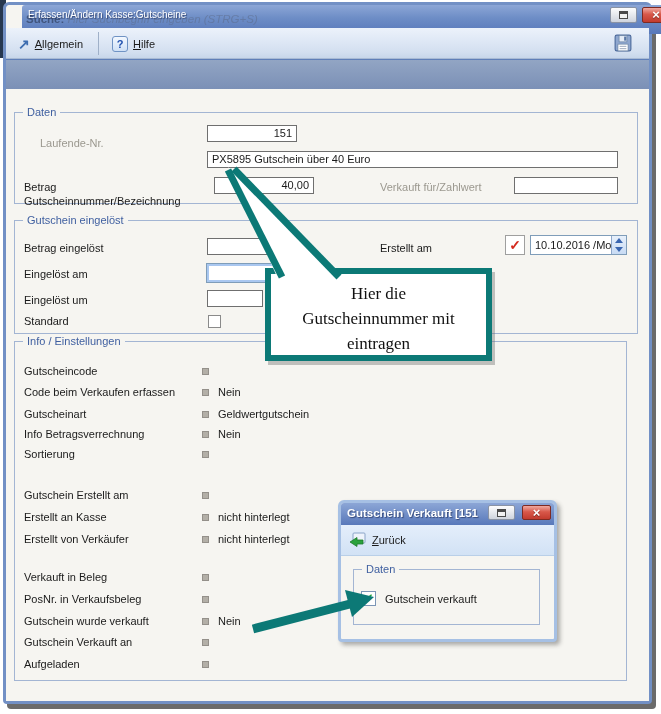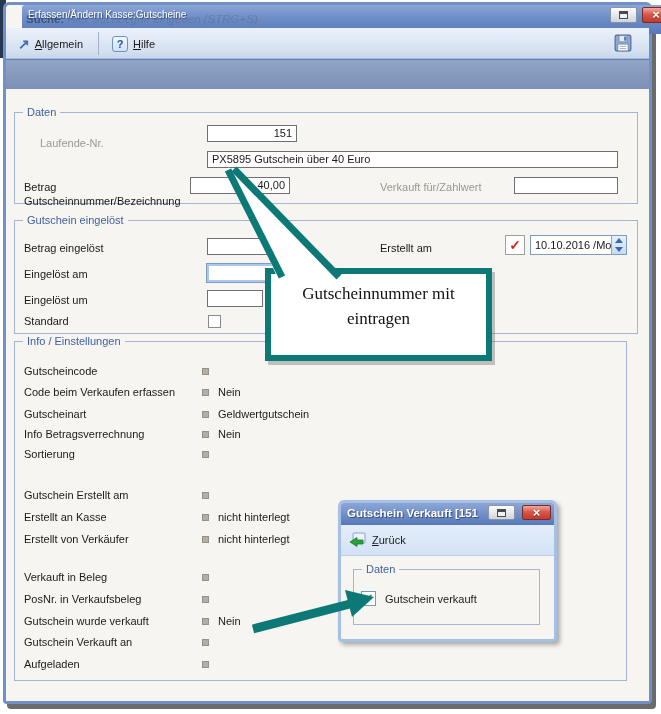--- a/index.html
+++ b/index.html
@@ -133,21 +133,21 @@
   <div id="content" class="abs"></div>
 
   <div class="group" style="left:8px; top:107px; width:624px; height:92px;">
     <span class="legend">Daten</span>
   </div>
   <span class="flabel gray" style="left:18px; top:132px;margin-left:16px;">Laufende-Nr.</span>
   <div class="inp right" style="left:201px; top:120px; width:90px;">151</div>
   <span class="flabel" style="left:18px; top:150px;margin-top:40px;">Gutscheinnummer/Bezeichnung</span>
   <div class="inp" style="left:201px; top:146px; width:411px;">PX5895 Gutschein über 40 Euro</div>
   <span class="flabel" style="left:18px; top:176px;">Betrag</span>
-  <div class="inp right" style="left:184px; top:172px; width:100px;">40,00</div>
+  <div class="inp right" style="left:208px; top:172px; width:100px;">40,00</div>
   <span class="flabel gray" style="left:374px; top:176px;">Verkauft für/Zahlwert</span>
   <div class="inp" style="left:508px; top:172px; width:104px;"></div>
 
   <div class="group" style="left:8px; top:215px; width:624px; height:114px;">
     <span class="legend">Gutschein eingelöst</span>
   </div>
   <span class="flabel" style="left:18px; top:237px;">Betrag eingelöst</span>
   <div class="inp" style="left:201px; top:233px; width:94px;"></div>
   <span class="flabel" style="left:18px; top:263px;">Eingelöst am</span>
   <div class="combo" style="left:200px; top:258px; width:97px; height:20px;">
@@ -228,20 +228,21 @@
       <span class="bullet"></span>
       <span class="ival"></span>
     </div>
   <div class="irow" style="top:653px">
       <span class="ilab">Aufgeladen</span>
       <span class="bullet"></span>
       <span class="ival"></span>
     </div>
 
   <div id="callout" class="abs">
+    <span style="display:block">Hier die</span>
     <span style="display:block">Gutscheinnummer mit</span>
     <span style="display:block">eintragen</span>
   </div>
 
   <div id="popup" class="abs">
     <div id="popup-titlebar" class="abs">
       <div id="popup-title" class="abs">Gutschein Verkauft [151</div>
       <div id="popup-restore" class="abs winbtn small btn-restore">
         <div class="restore-glyph"></div>
       </div>

